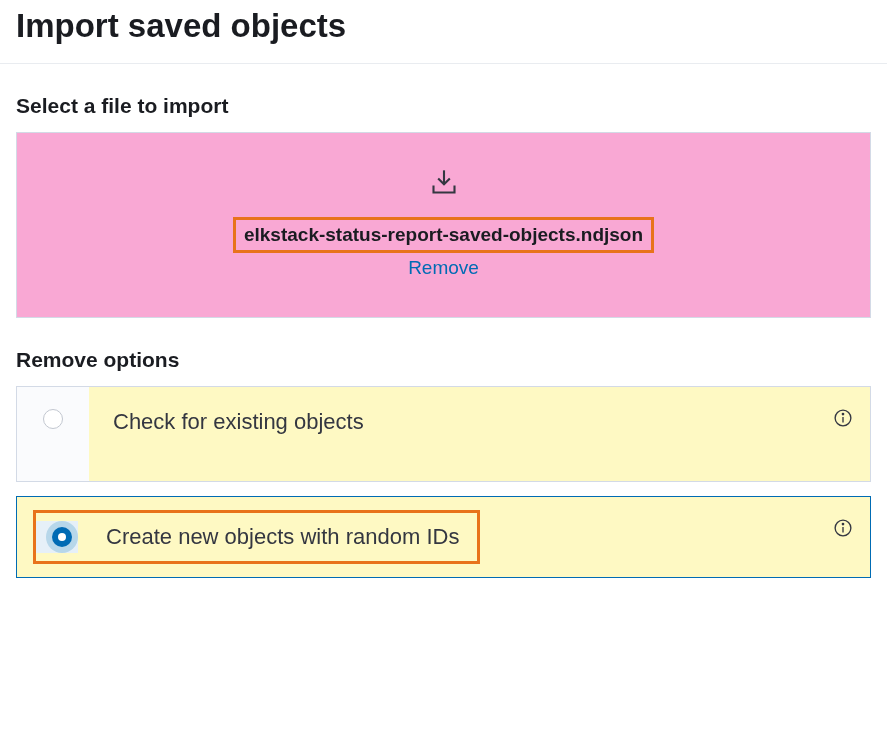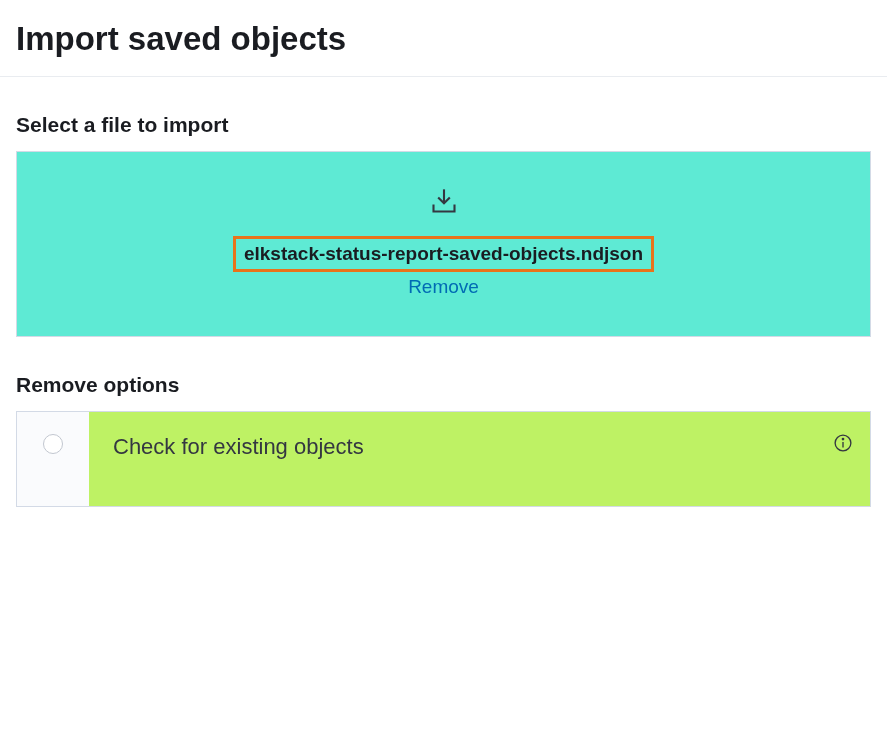--- a/index.html
+++ b/index.html
@@ -11,36 +11,35 @@
       font-family: -apple-system, BlinkMacSystemFont, "Segoe UI", Helvetica, Arial, sans-serif;
       background: #ffffff;
       color: #1a1c21;
       width: 887px;
       padding: 0;
     }
     .page-title {
       font-size: 33px;
       font-weight: 600;
       color: #1a1c21;
-      padding: 20px 16px 18px 16px;
+      padding: 7px 16px 18px 16px;
       border-bottom: 1px solid #e9ecf0;
     }
     .section {
       padding: 30px 16px 0 16px;
     }
     .section-title {
       font-size: 21px;
       font-weight: 700;
       color: #1a1c21;
       margin-bottom: 14px;
-      margin-top: 6px;
     }
     .dropzone {
       border: 1px solid #d3dae6;
-      background: #5eead4;
+      background: #f9a8d4;
       padding: 36px 20px 38px 20px;
       display: flex;
       flex-direction: column;
       align-items: center;
       justify-content: center;
     }
     .import-icon {
       width: 28px;
       height: 26px;
       margin-bottom: 22px;
@@ -69,21 +68,21 @@
     }
     .options-container {
       display: flex;
       flex-direction: column;
       gap: 14px;
     }
     .option-card {
       border: 1px solid #d3dae6;
       display: flex;
       align-items: flex-start;
-      background: #bef264;
+      background: #fef9c3;
       position: relative;
     }
     .option-card.selected {
       border: 1px solid #006bb4;
     }
     .radio-col {
       width: 72px;
       background: #fafbfd;
       align-self: stretch;
       display: flex;
@@ -241,15 +240,34 @@
         <div class="sub-options">
         </div>
       </div>
       <svg class="info-icon" viewBox="0 0 16 16" fill="none" stroke="currentColor" stroke-width="1.2">
         <circle cx="8" cy="8" r="7"></circle>
         <line x1="8" y1="7" x2="8" y2="12"></line>
         <circle cx="8" cy="4.5" r="0.6" fill="currentColor"></circle>
       </svg>
     </div>
 
+    <div class="option-card selected selected-wrap">
+      <div class="highlight-box-row" style="margin-left:16px;">
+        <div class="selected-highlight">
+          <div class="radio-col selected-col">
+            <div class="radio-outer selected-outer">
+              <div class="radio-mid">
+                  <div class="radio-dot"></div>
+                </div>
+            </div>
+          </div>
+          <span class="option-title">Create new objects with random IDs</span>
+        </div>
+      </div>
+      <svg class="info-icon" viewBox="0 0 16 16" fill="none" stroke="currentColor" stroke-width="1.2">
+        <circle cx="8" cy="8" r="7"></circle>
+        <line x1="8" y1="7" x2="8" y2="12"></line>
+        <circle cx="8" cy="4.5" r="0.6" fill="currentColor"></circle>
+      </svg>
+    </div>
 
   </div>
 </div>
 
 </body></html>

